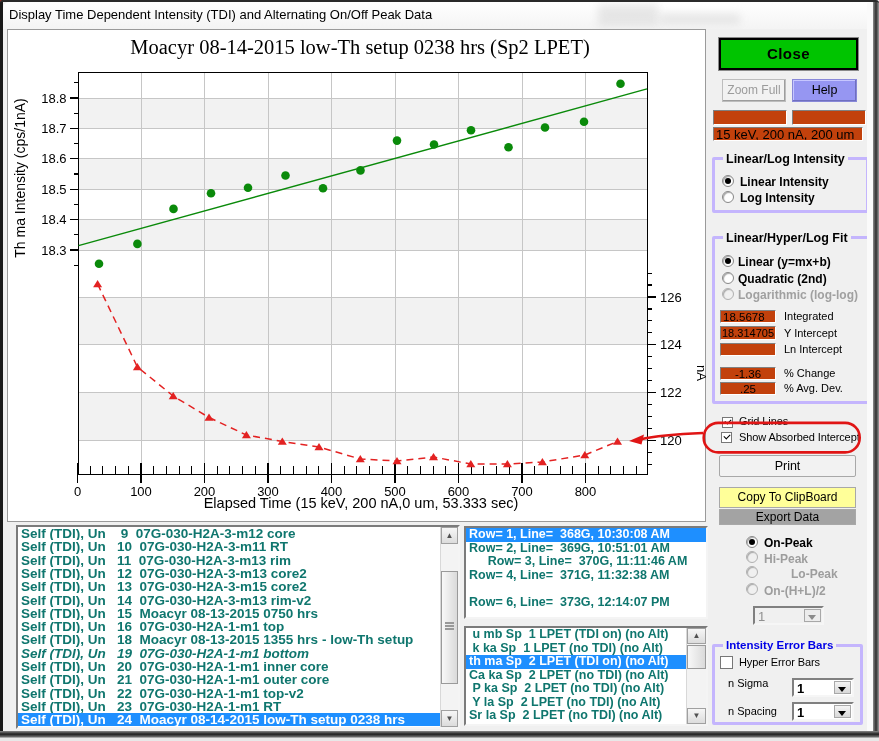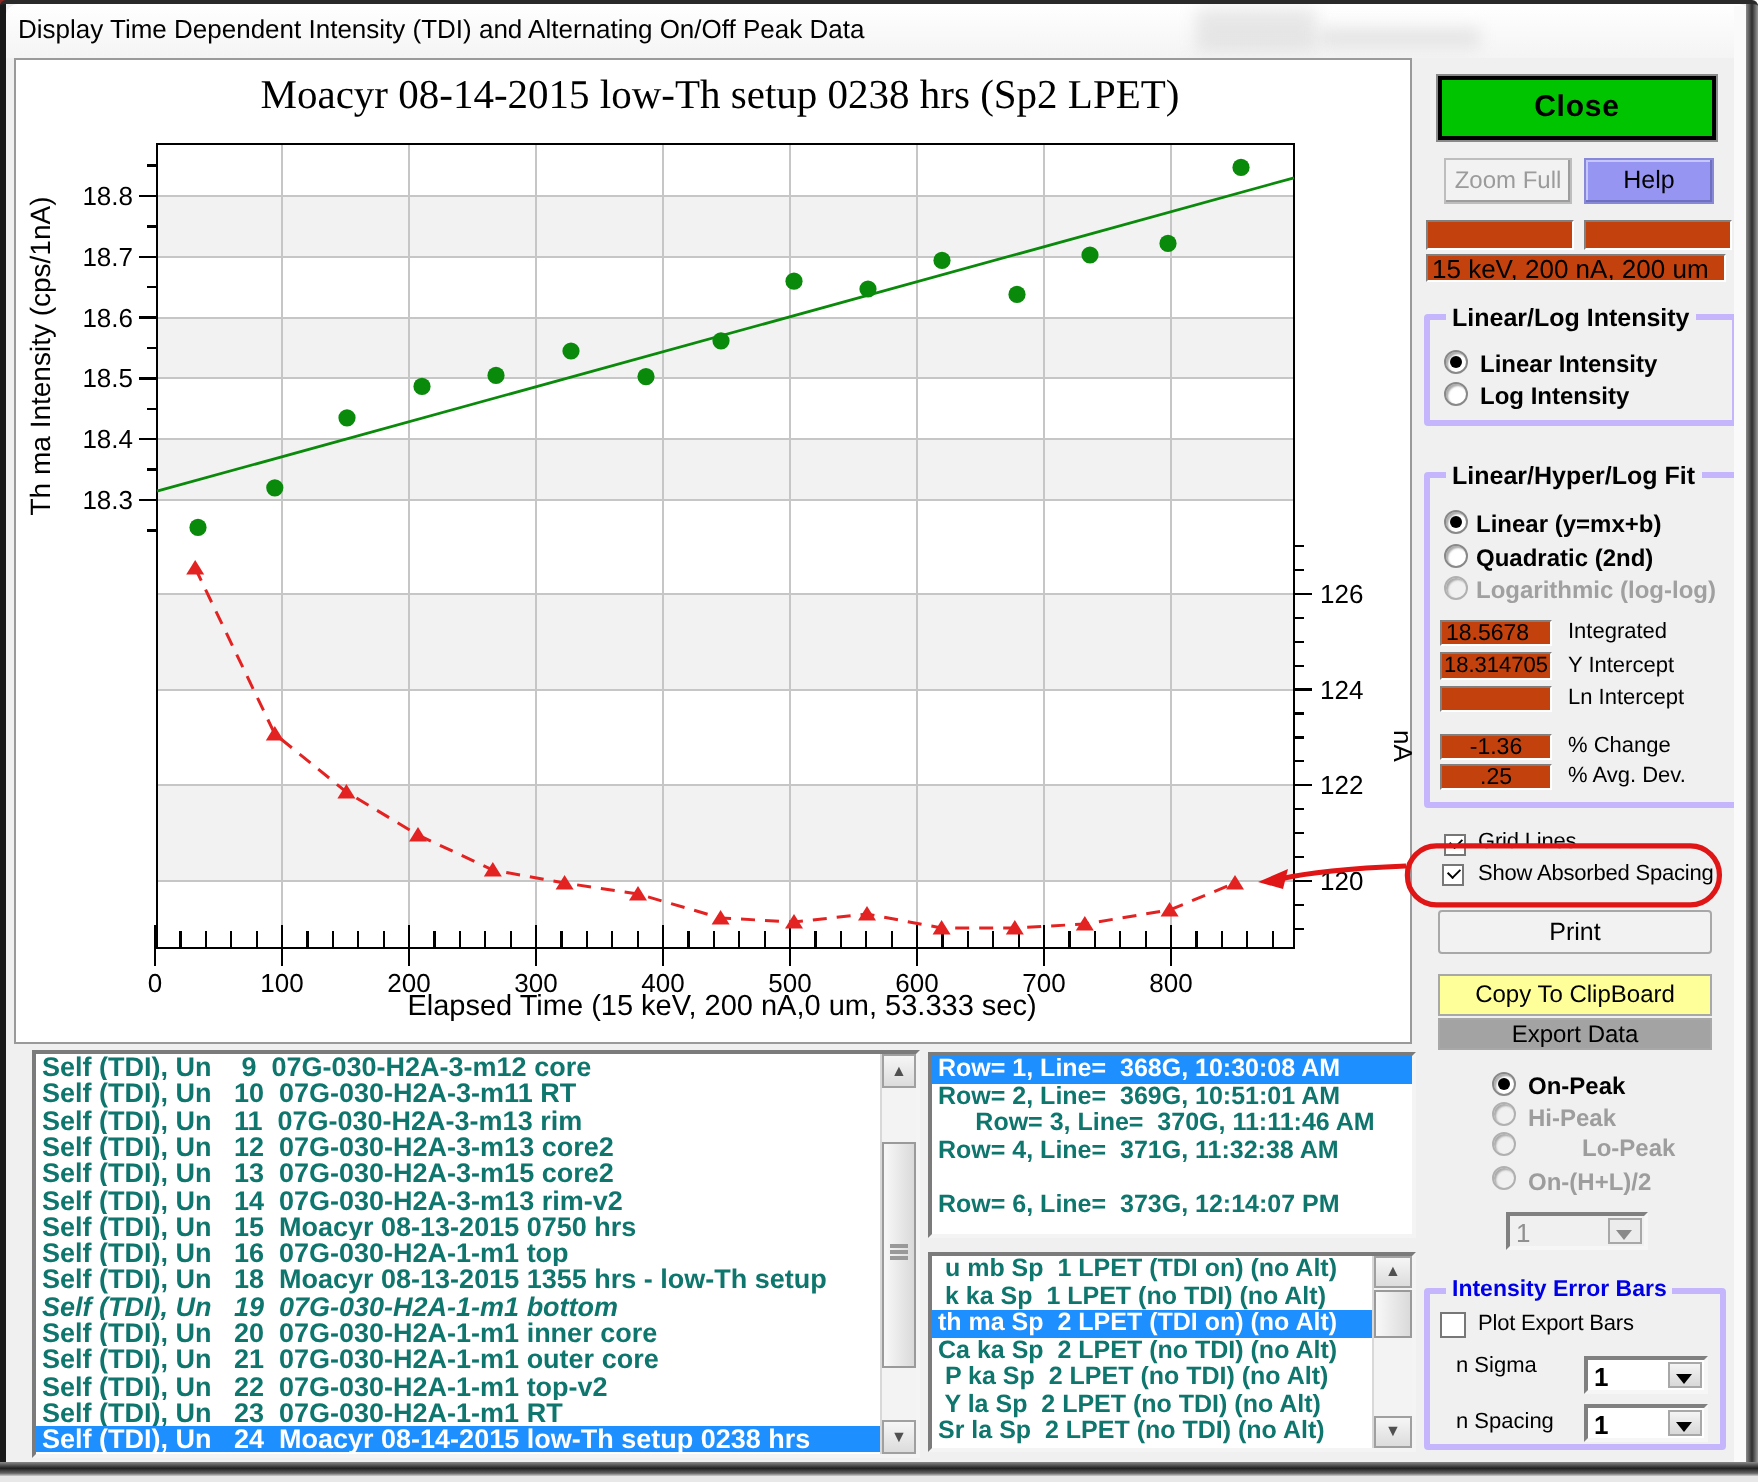--- a/index.html
+++ b/index.html
@@ -322,21 +322,21 @@
 <div class="field" style="left:720px;top:343px;width:56px;height:13px;"></div>
 <div class="flabel" style="left:784px;top:343px;">Ln Intercept</div>
 <div class="field" style="left:720px;top:367px;width:56px;height:13px;text-align:center;line-height:12px;">-1.36</div>
 <div class="flabel" style="left:784px;top:367px;">% Change</div>
 <div class="field" style="left:720px;top:382px;width:56px;height:13px;text-align:center;line-height:12px;">.25</div>
 <div class="flabel" style="left:784px;top:382px;">% Avg. Dev.</div>
 
 <div class="check on" style="left:722px;top:417px;"></div>
 <div class="clabel" style="left:739px;top:415px;">Grid Lines</div>
 <div class="check on" style="left:721px;top:432px;"></div>
-<div class="clabel" style="left:739px;top:431px;">Show Absorbed Spacing</div>
+<div class="clabel" style="left:739px;top:431px;">Show Absorbed Intercept</div>
 
 <div class="btn" style="left:719px;top:455px;width:137px;height:22px;background:#f2f2f2;border:1px solid #a8a8a8;
  border-radius:2px;font-size:12.5px;line-height:20px;">Print</div>
 <div class="btn" style="left:719px;top:487px;width:137px;height:21px;background:#ffff99;border:1px solid #a8a8a8;
  font-size:12px;line-height:19px;">Copy To ClipBoard</div>
 <div class="btn" style="left:719px;top:509px;width:137px;height:16px;background:#a3a3a3;border:1px solid #a8a8a8;
  font-size:12px;line-height:14px;">Export Data</div>
 
 <div class="radio on" style="left:746px;top:536px;"></div>
 <div class="rlabel" style="left:764px;top:536px;font-size:12px;">On-Peak</div>
@@ -351,21 +351,21 @@
   <span style="position:absolute;left:3px;top:1px;font-size:13px;color:#909090;">1</span>
   <div class="cbtn" style="background:#ececec;">
       <div class="arrowdn" style="left:3px;top:5px;border-top-color:#8a8a8a;"></div>
     </div>
 </div>
 
 <div class="groupbox" style="left:712px;top:644px;width:151px;height:81px;">
   <div class="gtitle" style="color:#0000e6;font-size:11.5px;">Intensity Error Bars</div>
 </div>
 <div class="check" style="left:720px;top:656px;width:13px;height:13px;"></div>
-<div class="clabel" style="left:739px;top:656px;">Plot Export Bars</div>
+<div class="clabel" style="left:739px;top:656px;">Hyper Error Bars</div>
 <div class="flabel" style="left:728px;top:677px;">n Sigma</div>
 <div class="combo" style="left:792px;top:678px;width:62px;height:19px;">
   <span style="position:absolute;left:3px;top:1px;font-size:13px;font-weight:bold;">1</span>
   <div class="cbtn">
       <div class="arrowdn" style="left:3px;top:5px;"></div>
     </div>
 </div>
 <div class="flabel" style="left:728px;top:705px;">n Spacing</div>
 <div class="combo" style="left:792px;top:702px;width:62px;height:19px;">
   <span style="position:absolute;left:3px;top:1px;font-size:13px;font-weight:bold;">1</span>

